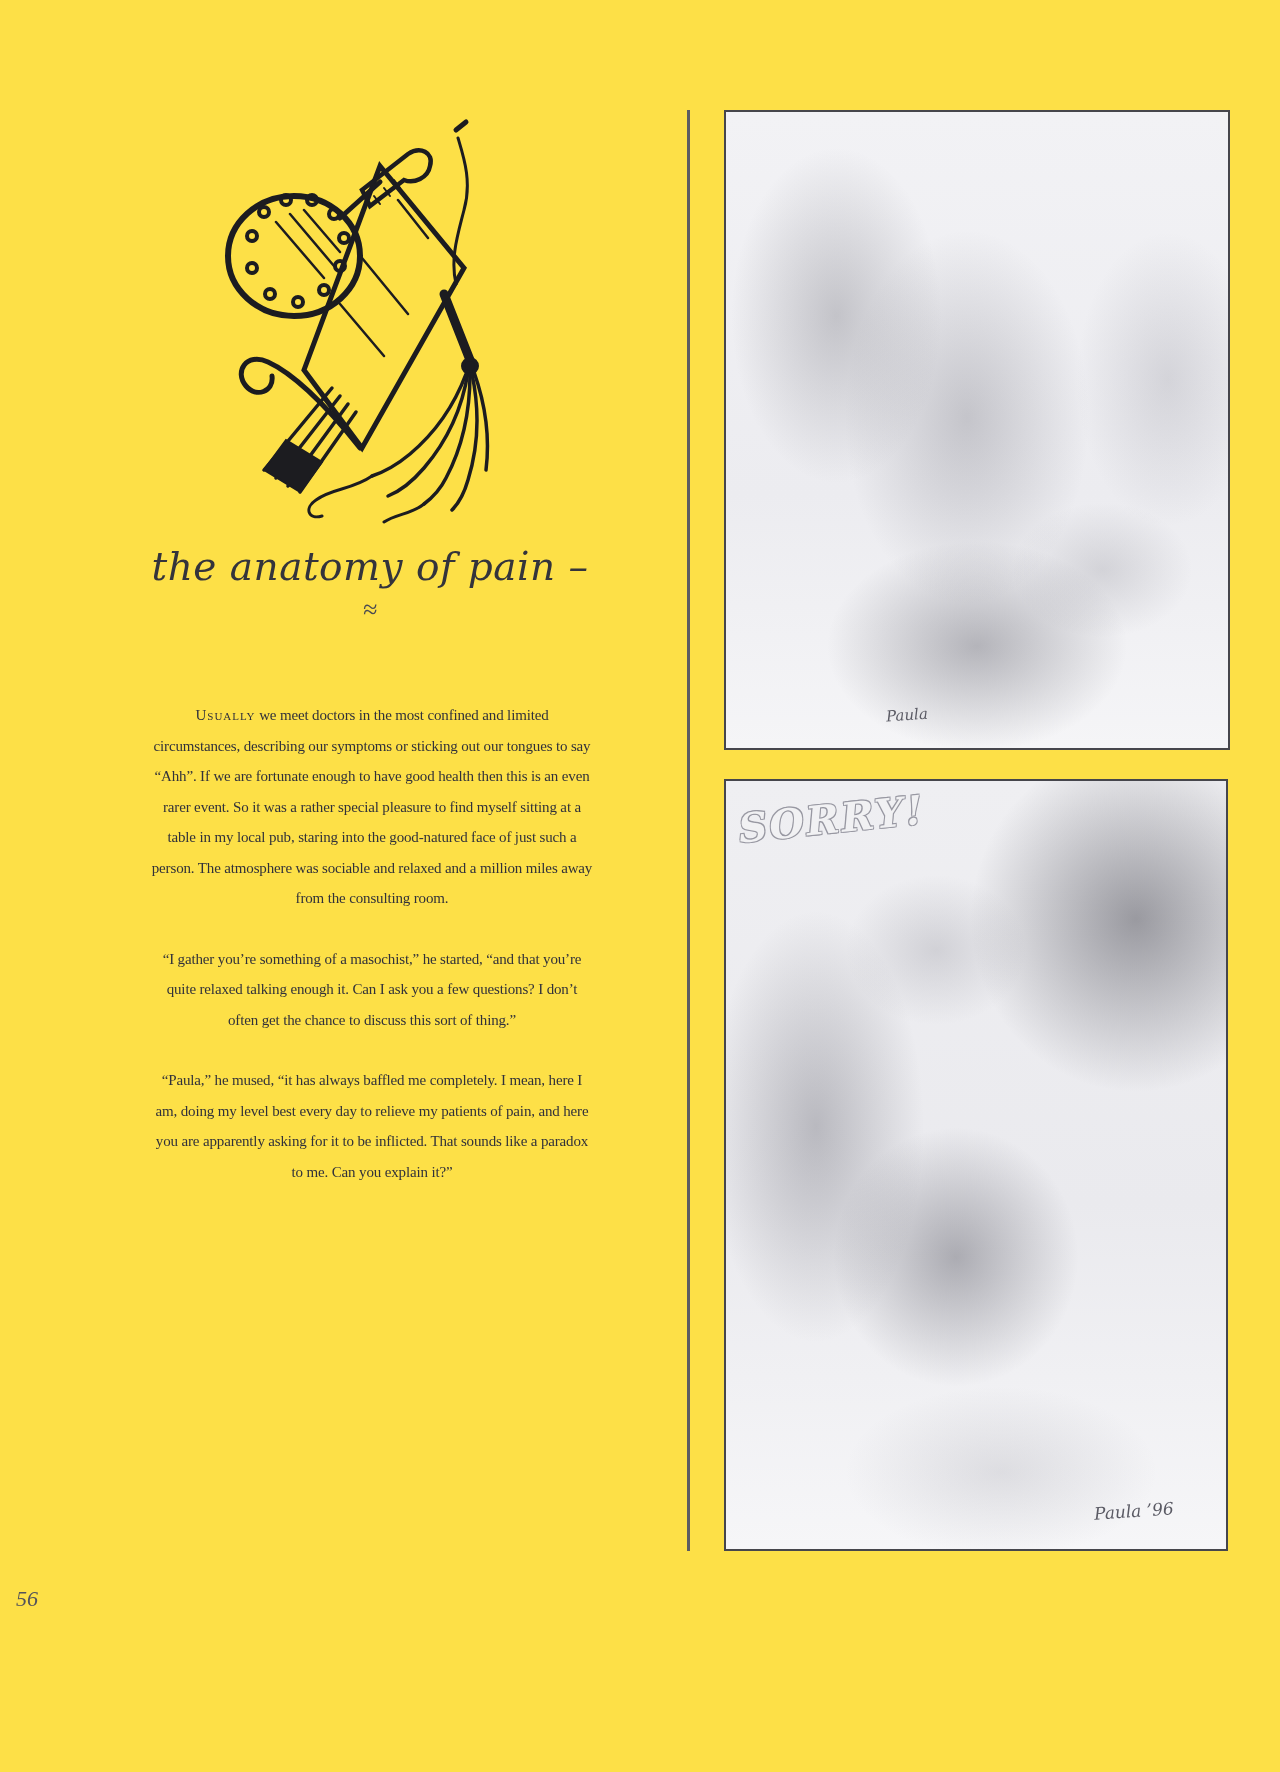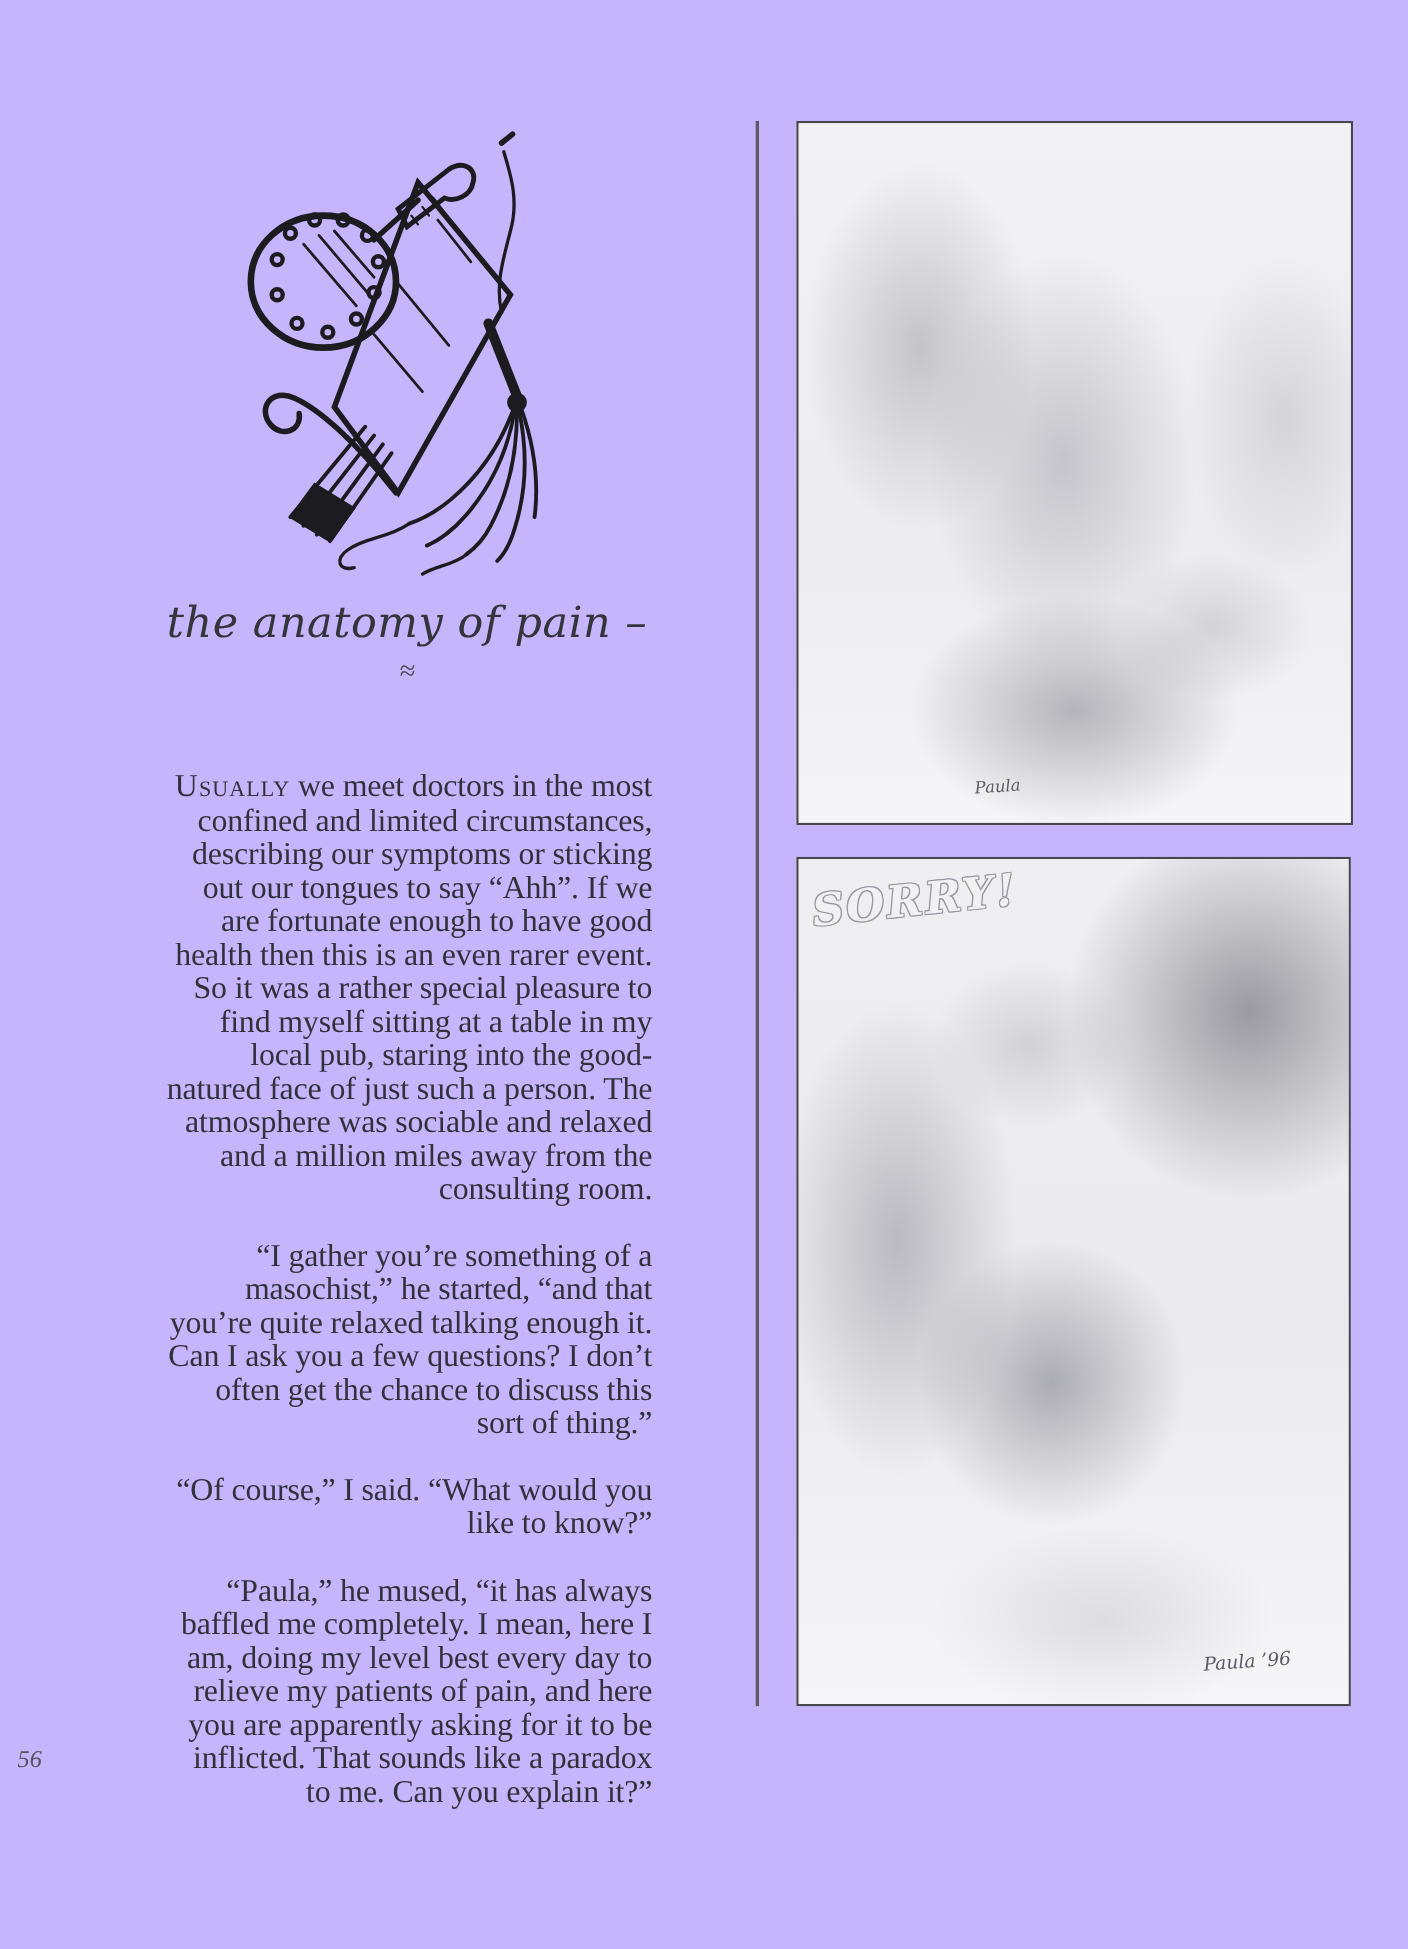--- a/index.html
+++ b/index.html
@@ -5,21 +5,21 @@
   * { margin: 0; padding: 0; box-sizing: border-box; }
   html, body { width: 1280px; }
   body {
     font-family: "Liberation Serif", serif;
     background: #ffffff;
   }
   .page {
     position: relative;
     width: 1280px;
     height: 1772px;
-    background: #c4b5fd;
+    background: #fde047;
     overflow: hidden;
     color: #2f2f36;
   }
 
   
   .implements-art {
     position: absolute;
     left: 212px; top: 118px;
     width: 290px; height: 408px;
   }
@@ -45,25 +45,25 @@
     font-size: 26px;
     color: #4a4a52;
     font-style: italic;
     line-height: 20px;
   }
 
   .body-text {
     position: absolute;
     left: 151px; top: 700px;
     width: 442px;
-    font-size: 29px;
+    font-size: 15px;
     line-height: 30.5px;
     letter-spacing: -0.15px;
     color: #31313a;
-    text-align: right;
+    text-align: center;
   }
   .body-text p { margin-bottom: 30px; }
   .lead-smallcaps {
     font-variant: small-caps;
     letter-spacing: 1px;
   }
 
   .page-number {
     position: absolute;
     left: 16px; top: 1586px;
@@ -184,21 +184,20 @@
   </div>
 
   <div class="title-block">
     <div class="title-line">the anatomy of pain –</div>
     <div class="ornament">≈</div>
   </div>
 
   <div class="body-text">
     <p><span class="lead-smallcaps">Usually</span><span> we meet doctors in the most confined and limited circumstances, describing our symptoms or sticking out our tongues to say “Ahh”. If we are fortunate enough to have good health then this is an even rarer event. So it was a rather special pleasure to find myself sitting at a table in my local pub, staring into the good-natured face of just such a person. The atmosphere was sociable and relaxed and a million miles away from the consulting room.</span></p>
     <p><span>“I gather you’re something of a masochist,” he started, “and that you’re quite relaxed talking enough it. Can I ask you a few questions? I don’t often get the chance to discuss this sort of thing.”</span></p>
-    <p><span>“Of course,” I said. “What would you like to know?”</span></p>
     <p><span>“Paula,” he mused, “it has always baffled me completely. I mean, here I am, doing my level best every day to relieve my patients of pain, and here you are apparently asking for it to be inflicted. That sounds like a paradox to me. Can you explain it?”</span></p>
   </div>
 
   <div class="page-number">56</div>
 
   <div class="column-divider"></div>
 
   <div class="figure figure-1" aria-label="monochrome pencil illustration (artwork not reproduced)">
     <div class="art-fill"></div>
     <div class="figure-sign">Paula</div>

